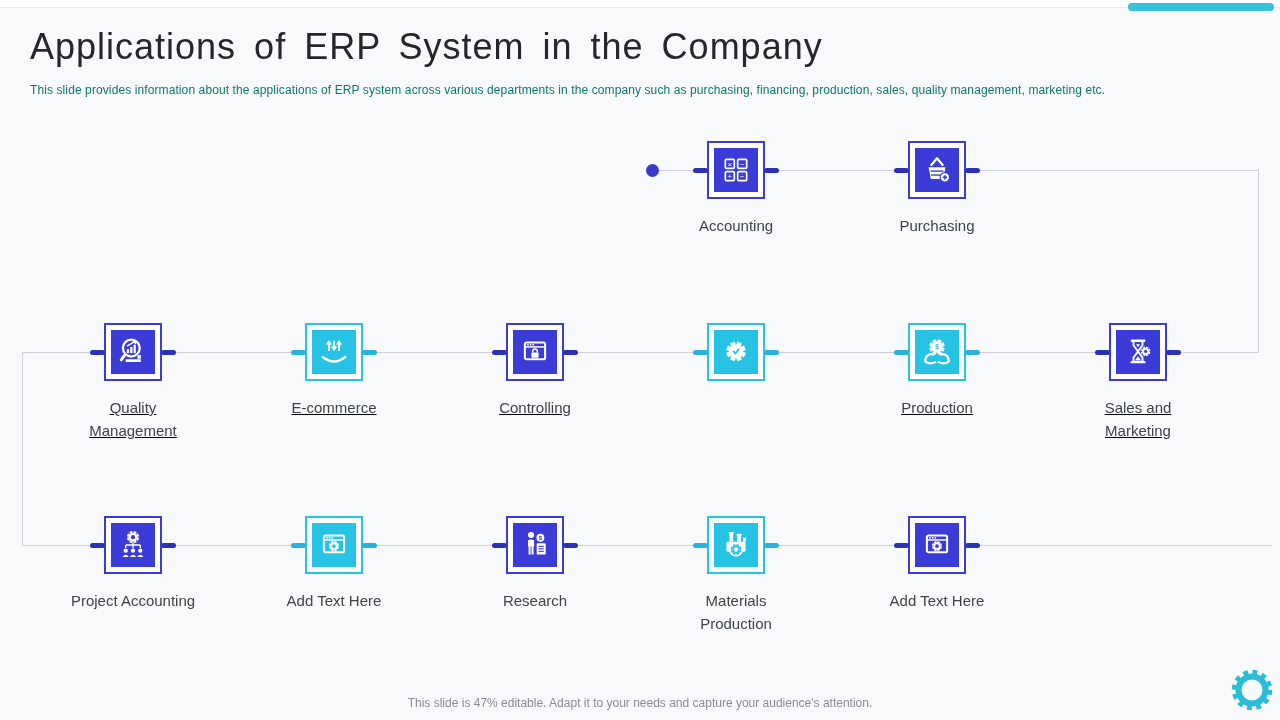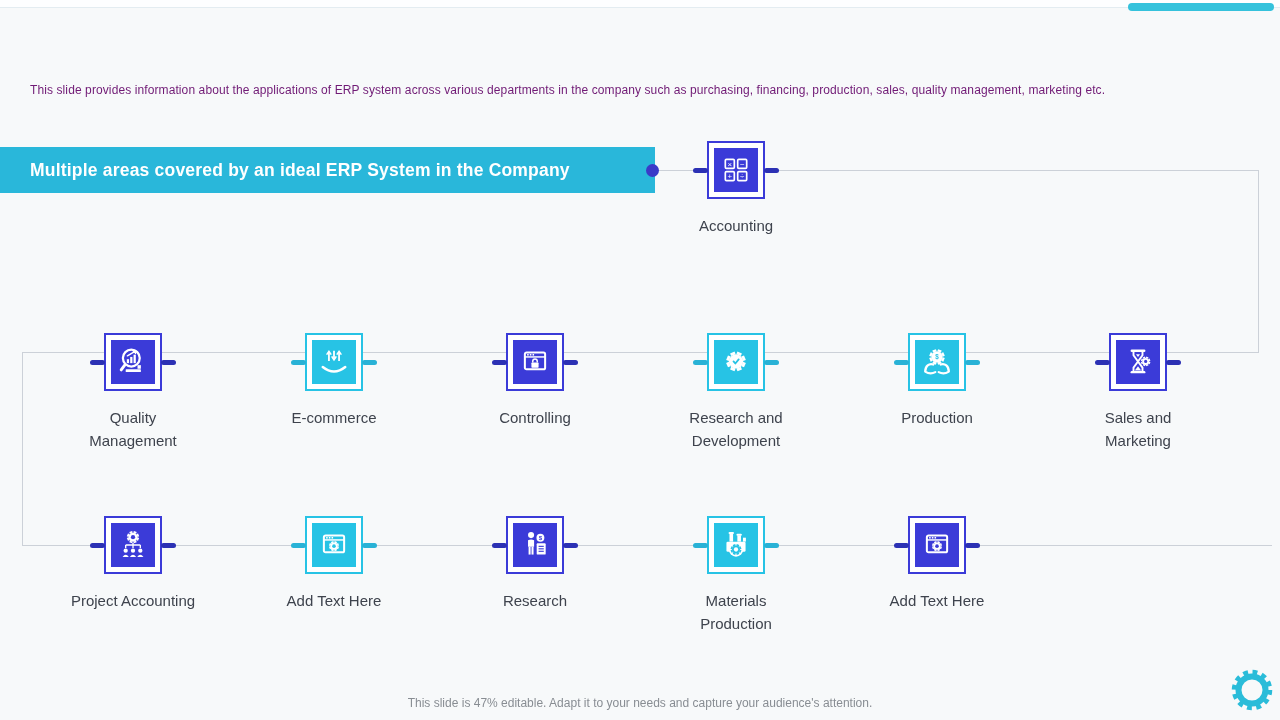--- a/index.html
+++ b/index.html
@@ -4,61 +4,59 @@
 <style>
   html,body{margin:0;padding:0;}
   .slide{position:relative;width:1280px;height:720px;background:#f7f9fa;overflow:hidden;
          font-family:"Liberation Sans","DejaVu Sans",sans-serif;}
   
   .topbar{position:absolute;top:0;left:0;width:1280px;height:7px;background:#fdfeff;border-bottom:1px solid #e3ecf1;}
   .toppill{position:absolute;top:3px;left:1128px;width:146px;height:8px;border-radius:4px;background:#35c2dc;}
   
   .title{position:absolute;left:30px;top:26px;font-size:36px;font-weight:400;color:#24272e;
          letter-spacing:1px;word-spacing:7px;}
-  .subtitle{position:absolute;left:30px;top:83px;font-size:12px;color:#701a75;letter-spacing:.1px;}
+  .subtitle{position:absolute;left:30px;top:83px;font-size:12px;color:#0f766e;letter-spacing:.1px;}
   
   .banner{position:absolute;left:0;top:147px;width:655px;height:46px;background:#29b7da;z-index:3;
           display:flex;align-items:center;padding-left:30px;box-sizing:border-box;}
   .banner span{color:#fff;font-size:17.5px;font-weight:bold;letter-spacing:.2px;}
   .bdot{position:absolute;left:646px;top:164px;width:13px;height:13px;border-radius:50%;background:#3a3ac8;z-index:3;}
   
   .cline{position:absolute;background:#ccd1d8;z-index:1;}
   .h1{left:653px;top:170px;width:606px;height:1px;}
   .vr{left:1258px;top:170px;width:1px;height:183px;}
   .h2{left:22px;top:352px;width:1237px;height:1px;}
   .vl{left:22px;top:352px;width:1px;height:194px;}
   .h3{left:22px;top:545px;width:1250px;height:1px;}
   
   .row{position:absolute;display:flex;z-index:2;}
   .row1{left:635.5px;top:141px;}
-  .row2{left:32.5px;top:333px;}
+  .row2{left:32.5px;top:323px;text-decoration:underline;}
   .row3{left:32.5px;top:516px;}
   .tile{flex:0 0 201px;display:flex;flex-direction:column;align-items:center;}
   .iconwrap{position:relative;width:58px;height:58px;}
   .handle{position:absolute;top:26.5px;width:15px;height:5px;border-radius:2.5px;}
   .box{width:54px;height:54px;border:2px solid;background:#fff;display:flex;align-items:center;justify-content:center;}
   .inner{width:44px;height:44px;display:flex;align-items:center;justify-content:center;}
   .inner svg{width:36px;height:36px;display:block;}
   .label{margin-top:15px;max-width:132px;text-align:center;font-size:15px;line-height:1.55;color:#3e434d;}
   
   .footer{position:absolute;left:0;top:696px;width:1280px;text-align:center;font-size:12px;color:#888d93;}
   .cornergear{position:absolute;left:1226px;top:664px;width:52px;height:52px;}
 </style>
 </head>
 <body>
 
 <div class="slide">
   <div class="topbar"></div>
   <div class="toppill"></div>
 
+  <div class="title">Applications of ERP System in the Company</div>
   <div class="subtitle">This slide provides information about the applications of ERP system across various departments in the company such as purchasing, financing, production, sales, quality management, marketing etc.</div>
 
-  <div class="banner">
-    <span>Multiple areas covered by an ideal ERP System in the Company</span>
-  </div>
   <div class="bdot"></div>
 
   <div class="cline h1"></div>
   <div class="cline vr"></div>
   <div class="cline h2"></div>
   <div class="cline vl"></div>
   <div class="cline h3"></div>
 
   <div class="row row1">
       <div class="tile">
@@ -74,20 +72,40 @@
   <text x="10.5" y="13.1" font-size="7" fill="#fff" text-anchor="middle">×</text>
   <text x="21.5" y="13.1" font-size="7" fill="#fff" text-anchor="middle">−</text>
   <text x="10.5" y="24.1" font-size="7" fill="#fff" text-anchor="middle">+</text>
   <text x="21.5" y="24.1" font-size="7" fill="#fff" text-anchor="middle">÷</text>
               </svg>
             </div>
           </div>
           <span class="handle" style="right:-14px;background:#2c31b4"></span>
         </div>
         <div class="label">Accounting</div>
+      </div>
+      <div class="tile">
+        <div class="iconwrap">
+          <span class="handle" style="left:-14px;background:#2c31b4"></span>
+          <div class="box" style="border-color:#3b3bd8">
+            <div class="inner" style="background:#3b3bd8">
+              <svg viewBox="0 0 32 32">
+  <path d="M11 11.5 L16 5.5 L21 11.5" fill="none" stroke="#fff" stroke-width="2" stroke-linecap="round" stroke-linejoin="round"></path>
+  <path d="M8.5 13.5 H23.5 L21.5 24 H10.5 Z" fill="#fff"></path>
+  <line x1="10.3" y1="17" x2="21.7" y2="17" stroke="#3b3bd8" stroke-width="1.2"></line>
+  <line x1="10.8" y1="20.5" x2="21.2" y2="20.5" stroke="#3b3bd8" stroke-width="1.2"></line>
+  <circle cx="23" cy="22.5" r="4.2" fill="#fff" stroke="#3b3bd8" stroke-width="1"></circle>
+  <line x1="23" y1="20.6" x2="23" y2="24.4" stroke="#3b3bd8" stroke-width="1.4"></line>
+  <line x1="21.1" y1="22.5" x2="24.9" y2="22.5" stroke="#3b3bd8" stroke-width="1.4"></line>
+              </svg>
+            </div>
+          </div>
+          <span class="handle" style="right:-14px;background:#2c31b4"></span>
+        </div>
+        <div class="label">Purchasing</div>
       </div>
     </div>
   <div class="row row2">
       <div class="tile">
         <div class="iconwrap">
           <span class="handle" style="left:-14px;background:#2c31b4"></span>
           <div class="box" style="border-color:#3b3bd8">
             <div class="inner" style="background:#3b3bd8">
               <svg viewBox="0 0 32 32">
   <circle cx="14.5" cy="12.5" r="7.5" fill="none" stroke="#fff" stroke-width="2"></circle>
@@ -160,21 +178,20 @@
                 <line x1="13.70" y1="9.94" x2="12.71" y2="7.55" stroke="#fff" stroke-width="4.30"></line>
                 <line x1="18.30" y1="9.94" x2="19.29" y2="7.55" stroke="#fff" stroke-width="4.30"></line>
                 <line x1="21.56" y1="13.20" x2="23.95" y2="12.21" stroke="#fff" stroke-width="4.30"></line>
   <circle cx="16" cy="15.5" r="4.4" fill="#fff"></circle>
   <path d="M13.8 15.5 L15.4 17.3 L18.4 13.7" fill="none" stroke="#27c3e5" stroke-width="1.6" stroke-linecap="round" stroke-linejoin="round"></path>
               </svg>
             </div>
           </div>
           <span class="handle" style="right:-14px;background:#29b2d6"></span>
         </div>
-        <div class="label">Research and Development</div>
       </div>
       <div class="tile">
         <div class="iconwrap">
           <span class="handle" style="left:-14px;background:#29b2d6"></span>
           <div class="box" style="border-color:#27c3e5">
             <div class="inner" style="background:#27c3e5">
               <svg viewBox="0 0 32 32">
                 <circle cx="16" cy="11.5" r="5.03" fill="#fff"></circle>
                 <line x1="20.40" y1="13.32" x2="22.28" y2="14.10" stroke="#fff" stroke-width="3.40"></line>
                 <line x1="17.82" y1="15.90" x2="18.60" y2="17.78" stroke="#fff" stroke-width="3.40"></line>

